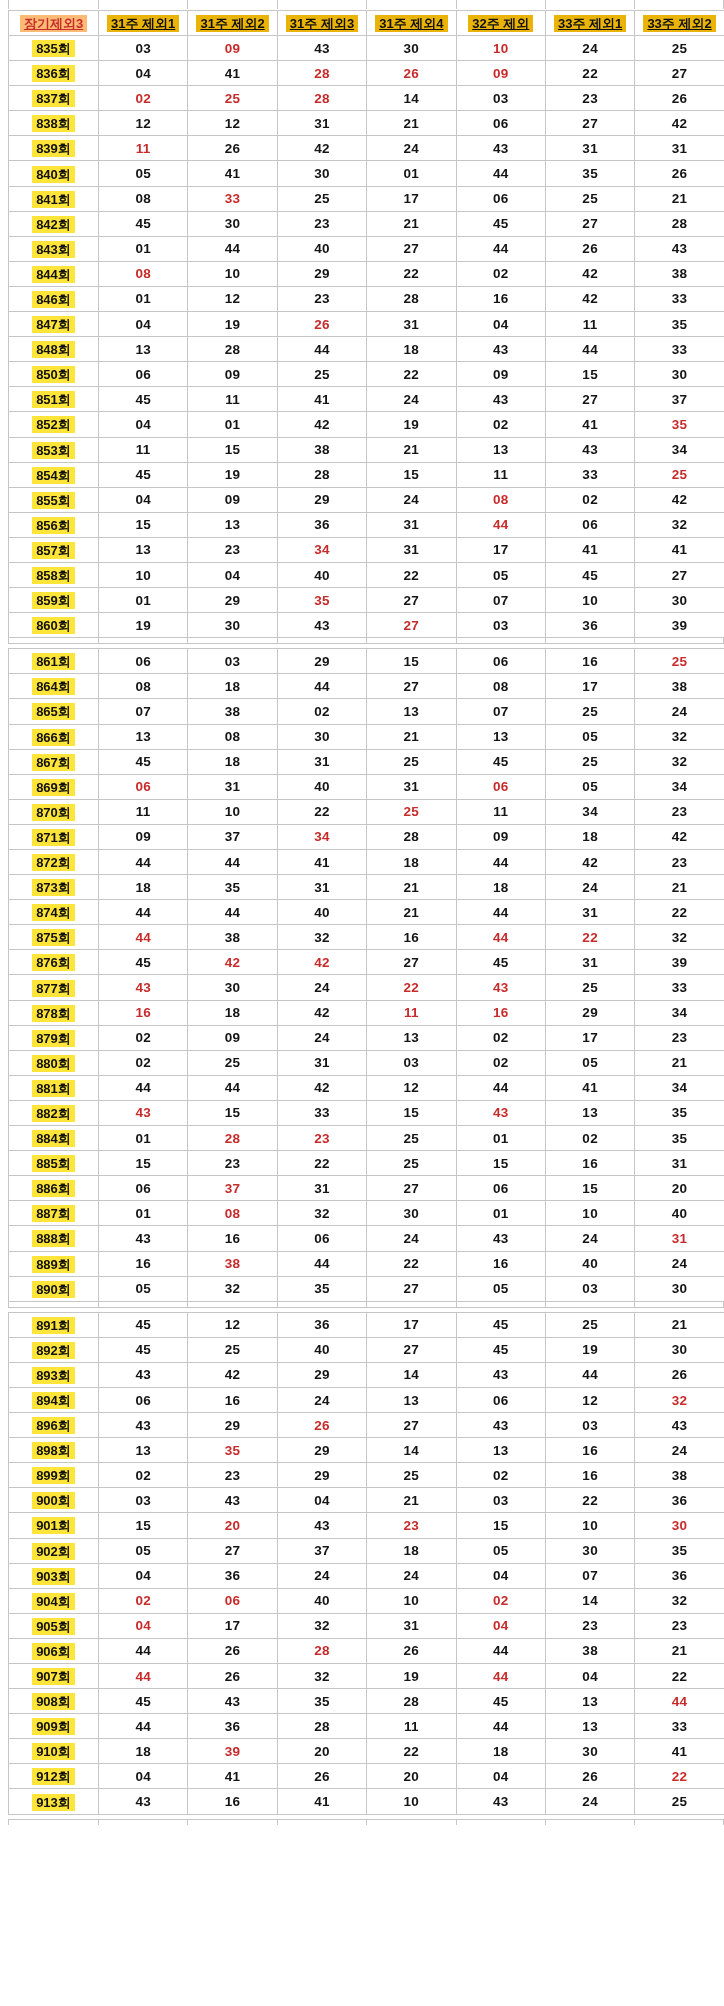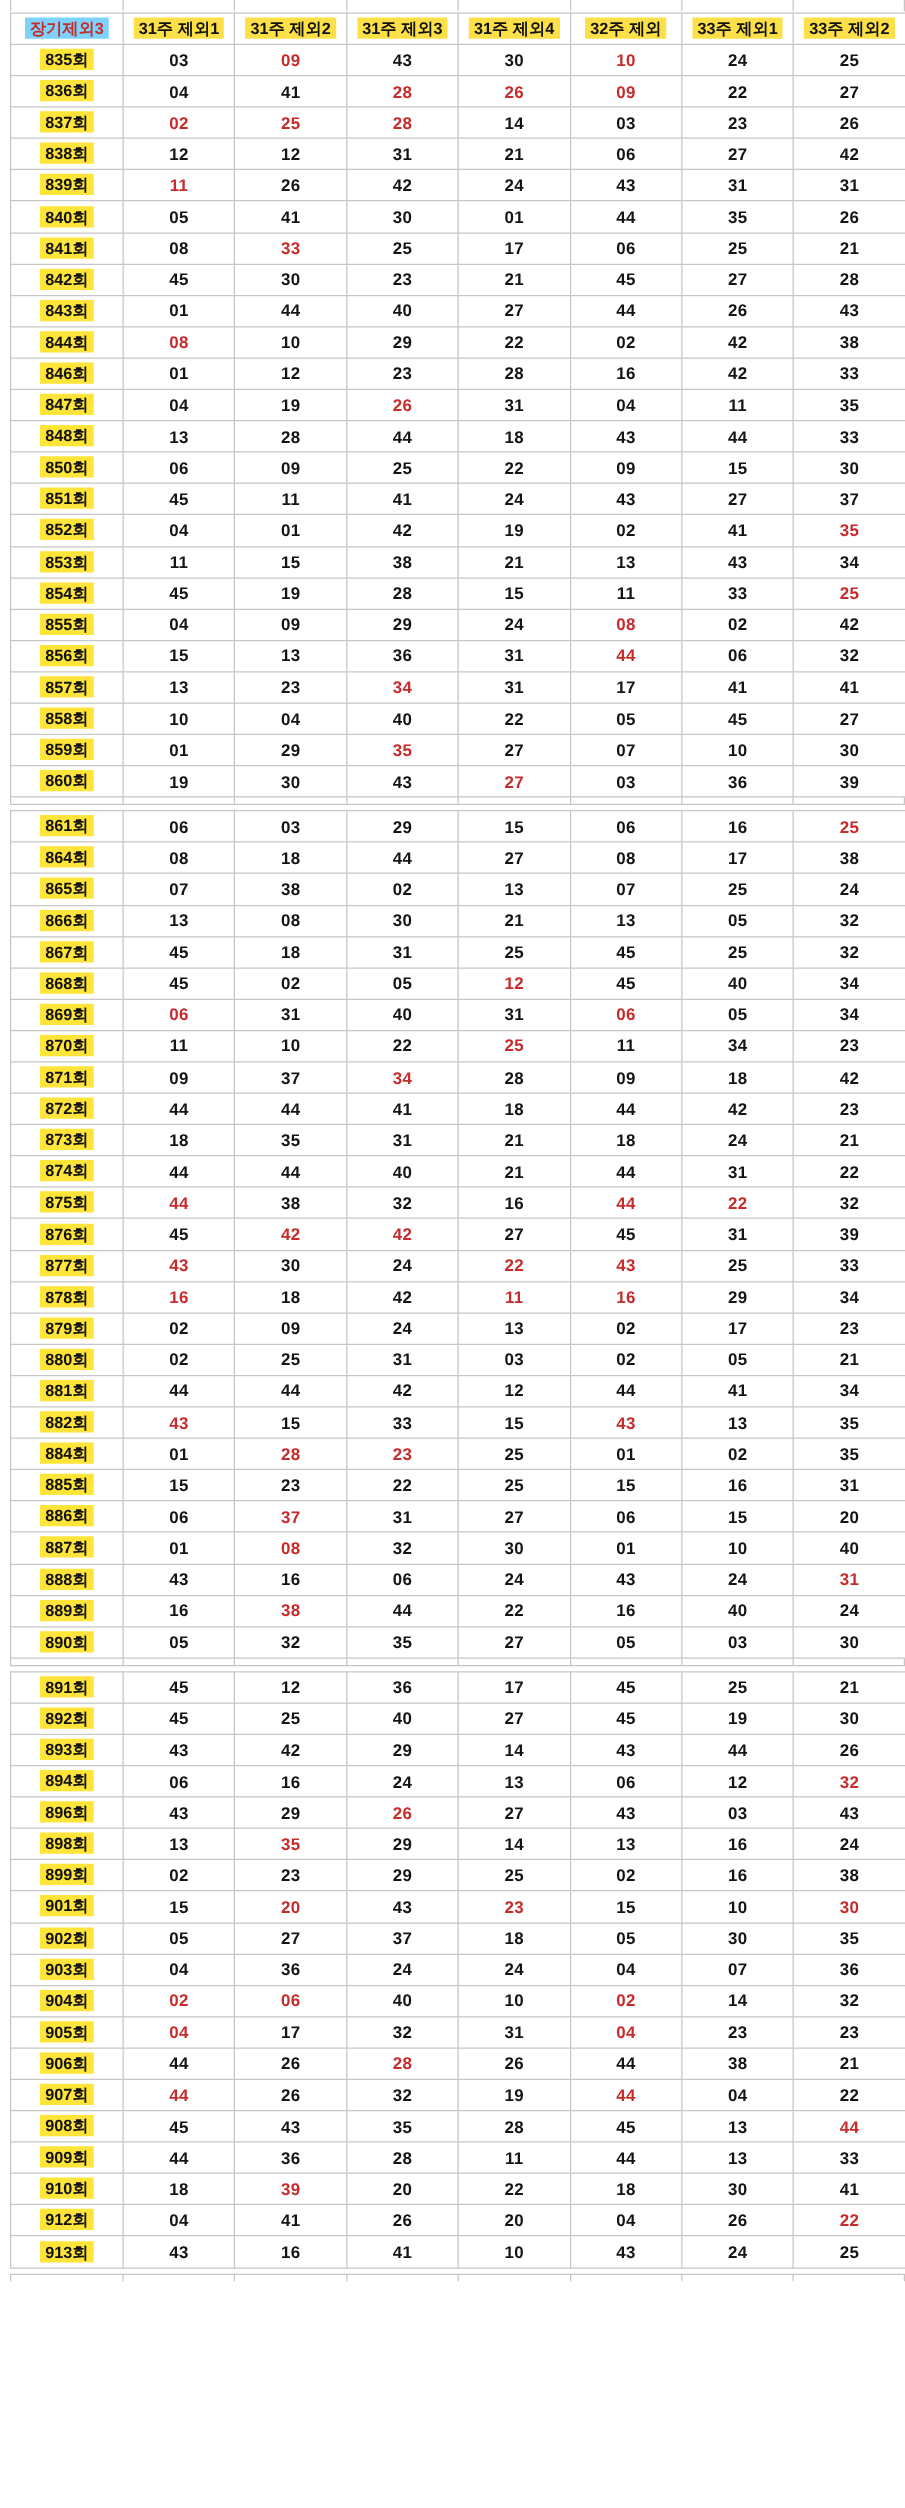--- a/index.html
+++ b/index.html
@@ -20,22 +20,22 @@
   .grid col{width:89.4px;}
   .grid col.c0{width:90px;}
   .grid th,.grid td{
     border:1px solid #c6c6c6;padding:0;text-align:center;
     height:24.1px;overflow:hidden;vertical-align:middle;background:#fff;
   }
   .grid th{height:24px;font-weight:bold;}
   .num{font-size:13.5px;color:#141414;letter-spacing:0.3px;}
   .num.red{color:#c72b2b;}
   .hl{display:inline-block;padding:1px 4px;font-size:13px;line-height:15px;white-space:nowrap;}
-  .hl-blue{background:#7dd3fc;color:#c72b2b;}
-  .hl-green{background:#fde047;color:#111111;}
+  .hl-blue{background:#fdba74;color:#c72b2b;text-decoration:underline;}
+  .hl-green{background:#eab308;color:#111111;text-decoration:underline;}
   .hl-yellow{background:#ffe43a;color:#111111;}
 </style>
 </head>
 <body>
 
 <div class="page">
   <div class="stub stub-top">
       <i></i>
       <i></i>
       <i></i>
@@ -378,30 +378,20 @@
             <td><span class="hl hl-yellow">867회</span></td>
             <td class="num">45</td>
             <td class="num">18</td>
             <td class="num">31</td>
             <td class="num">25</td>
             <td class="num">45</td>
             <td class="num">25</td>
             <td class="num">32</td>
           </tr>
           <tr>
-            <td><span class="hl hl-yellow">868회</span></td>
-            <td class="num">45</td>
-            <td class="num">02</td>
-            <td class="num">05</td>
-            <td class="num red">12</td>
-            <td class="num">45</td>
-            <td class="num">40</td>
-            <td class="num">34</td>
-          </tr>
-          <tr>
             <td><span class="hl hl-yellow">869회</span></td>
             <td class="num red">06</td>
             <td class="num">31</td>
             <td class="num">40</td>
             <td class="num">31</td>
             <td class="num red">06</td>
             <td class="num">05</td>
             <td class="num">34</td>
           </tr>
           <tr>
@@ -690,20 +680,30 @@
           </tr>
           <tr>
             <td><span class="hl hl-yellow">899회</span></td>
             <td class="num">02</td>
             <td class="num">23</td>
             <td class="num">29</td>
             <td class="num">25</td>
             <td class="num">02</td>
             <td class="num">16</td>
             <td class="num">38</td>
+          </tr>
+          <tr>
+            <td><span class="hl hl-yellow">900회</span></td>
+            <td class="num">03</td>
+            <td class="num">43</td>
+            <td class="num">04</td>
+            <td class="num">21</td>
+            <td class="num">03</td>
+            <td class="num">22</td>
+            <td class="num">36</td>
           </tr>
           <tr>
             <td><span class="hl hl-yellow">901회</span></td>
             <td class="num">15</td>
             <td class="num red">20</td>
             <td class="num">43</td>
             <td class="num red">23</td>
             <td class="num">15</td>
             <td class="num">10</td>
             <td class="num red">30</td>

